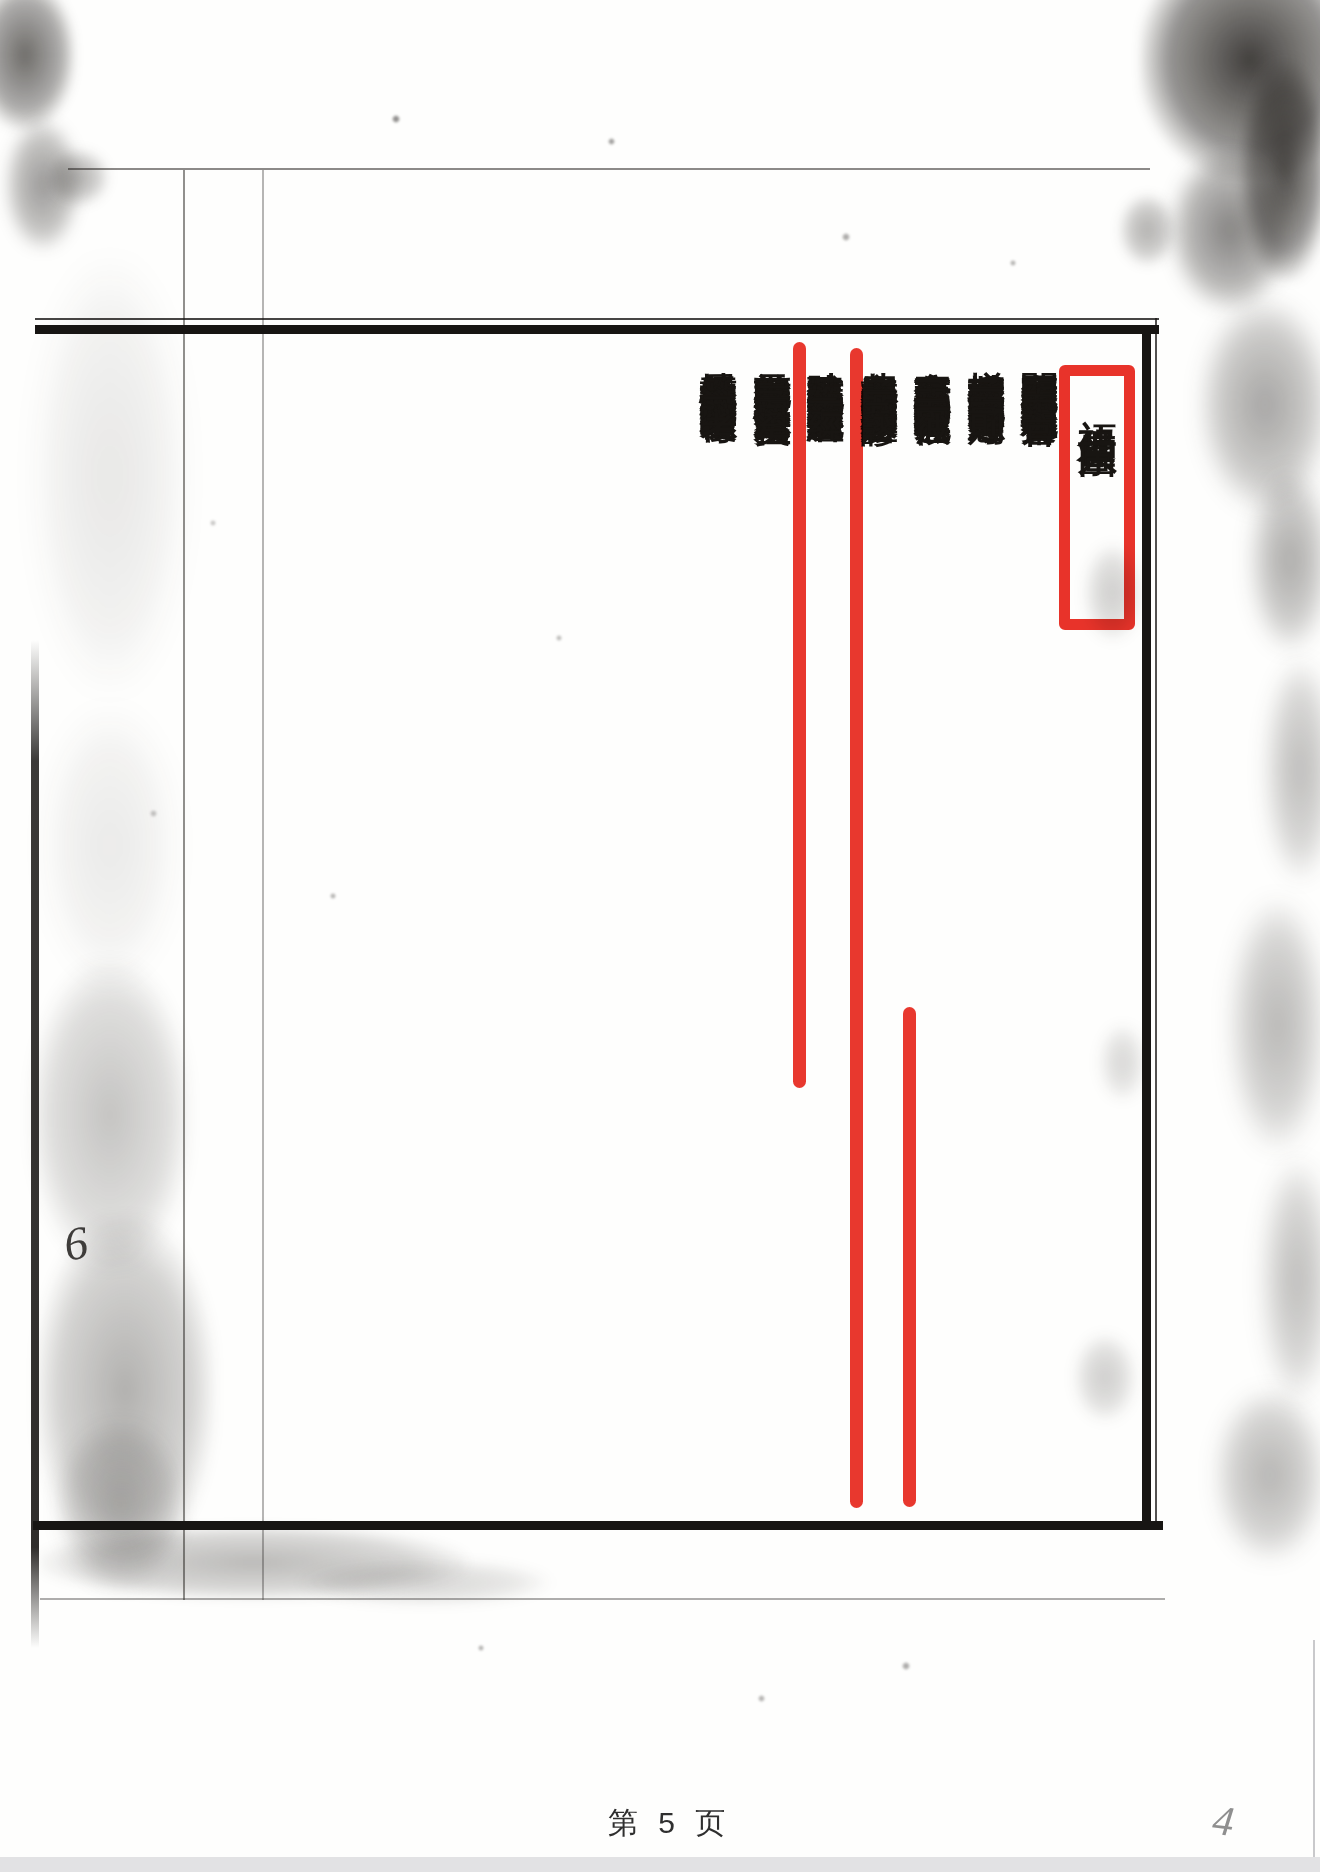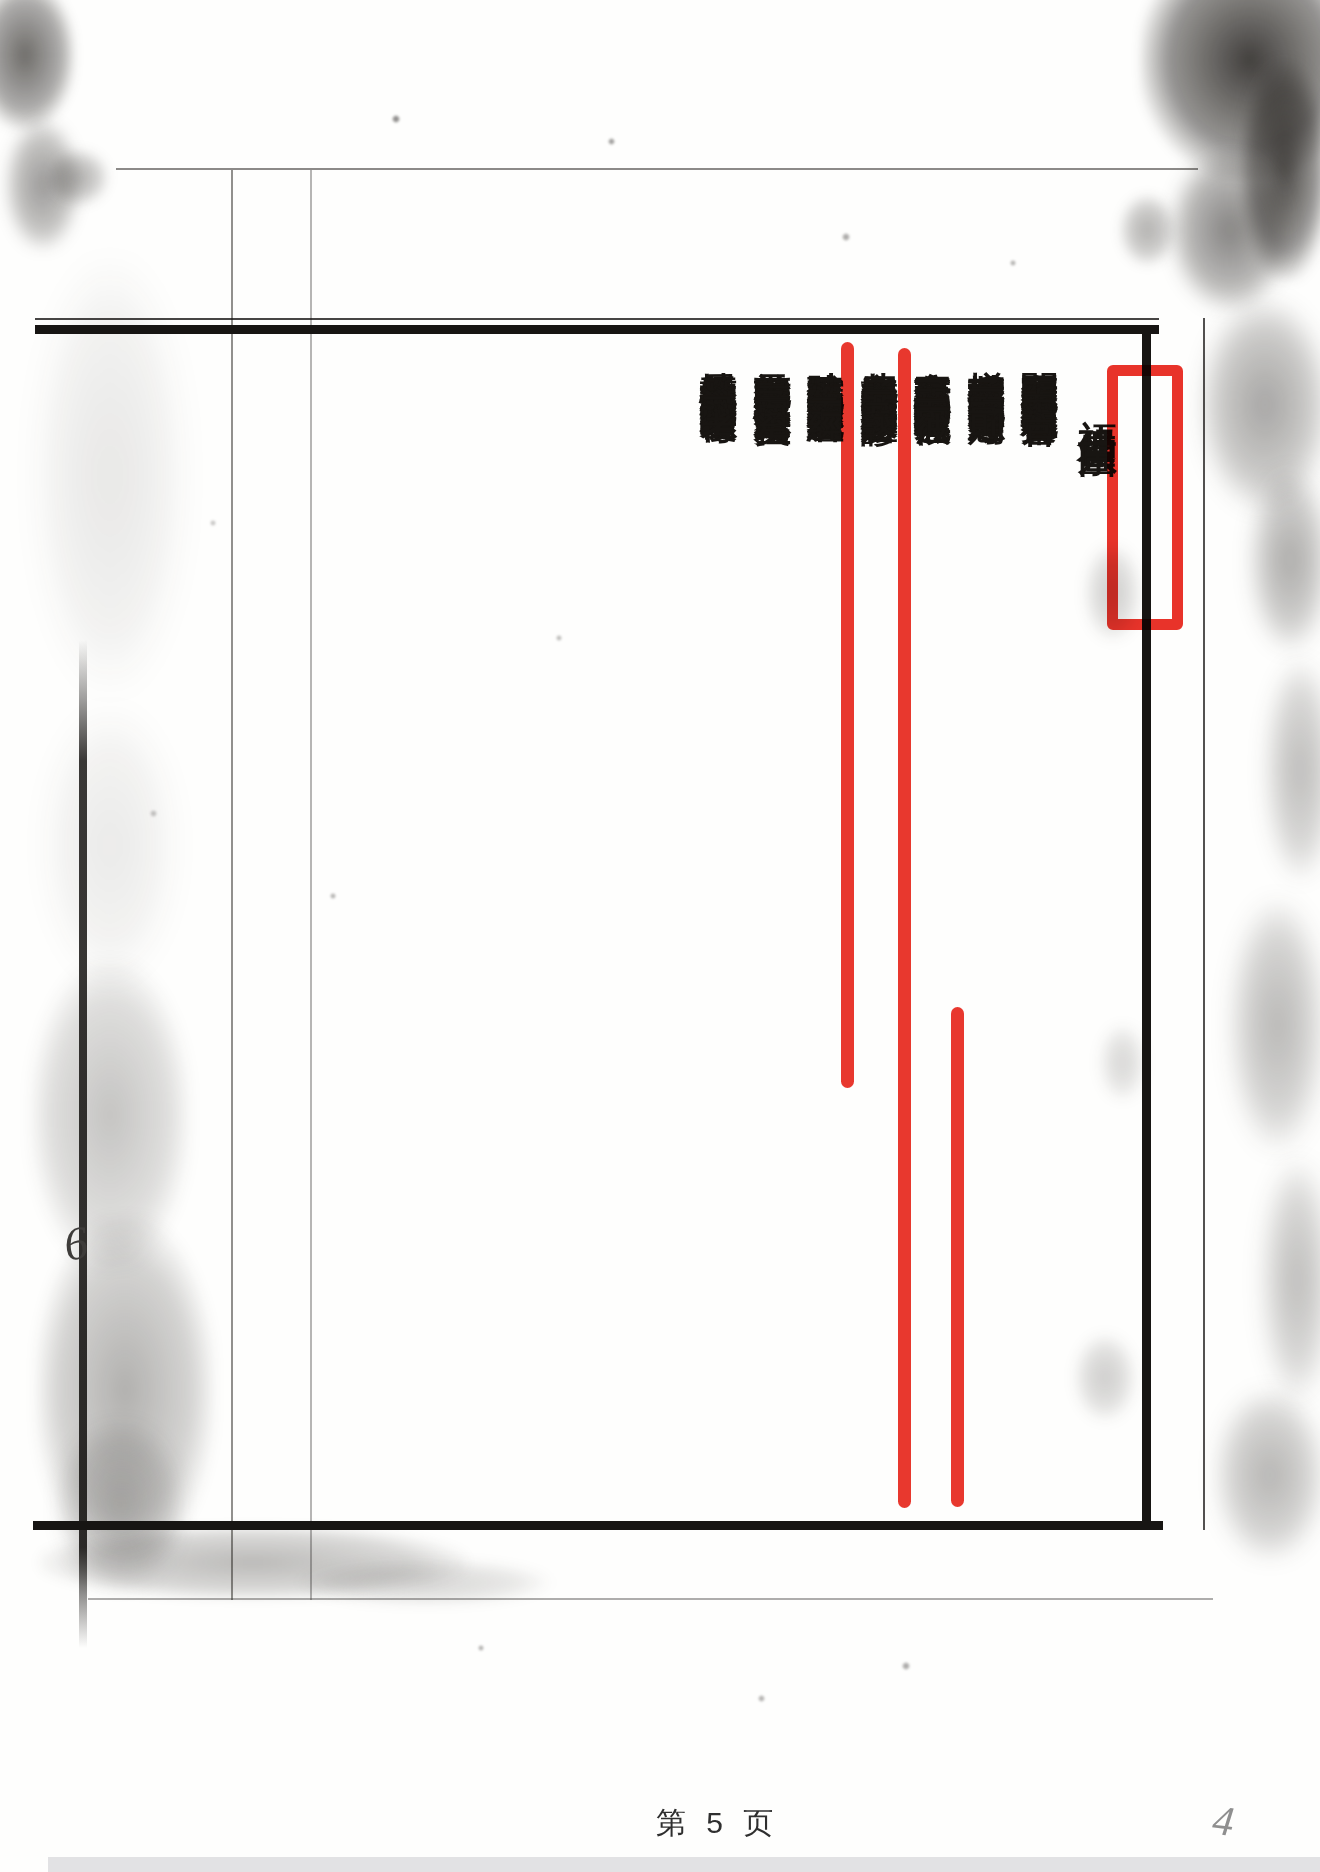--- a/index.html
+++ b/index.html
@@ -1,21 +1,21 @@
 <!DOCTYPE html>
 <html style="--color-annotation-red: #e8281e; --color-ink: #181512; --color-paper: #fefefd;"><head>
 <meta charset="utf-8">
 <style>
   html,body{margin:0;padding:0;background:#ffffff;}
   #canvas{
     position:relative;width:1320px;height:1872px;overflow:hidden;
     background:var(--color-paper,#fefefd);
     font-family:"Liberation Serif",serif;
   }
-  .abs{position:absolute;margin-left:48px;}
+  .abs{position:absolute;}
   
   #stains{position:absolute;inset:0;z-index:1;}
   .blob{position:absolute;pointer-events:none;}
   
   .rule{position:absolute;z-index:2;background:#171513;}
   .outer-top-edge{left:68px;top:168px;width:1082px;height:2px;background:rgba(45,42,40,.55);}
   .outer-bottom-edge{left:40px;top:1598px;width:1125px;height:2px;background:rgba(45,42,40,.38);}
   .fold-1{left:183px;top:170px;width:2px;height:1430px;background:rgba(55,52,50,.55);}
   .fold-2{left:262px;top:170px;width:2px;height:1430px;background:rgba(75,72,70,.4);}
   .frame-top-thin{left:35px;top:318px;width:1124px;height:2px;background:rgba(25,23,21,.8);}

